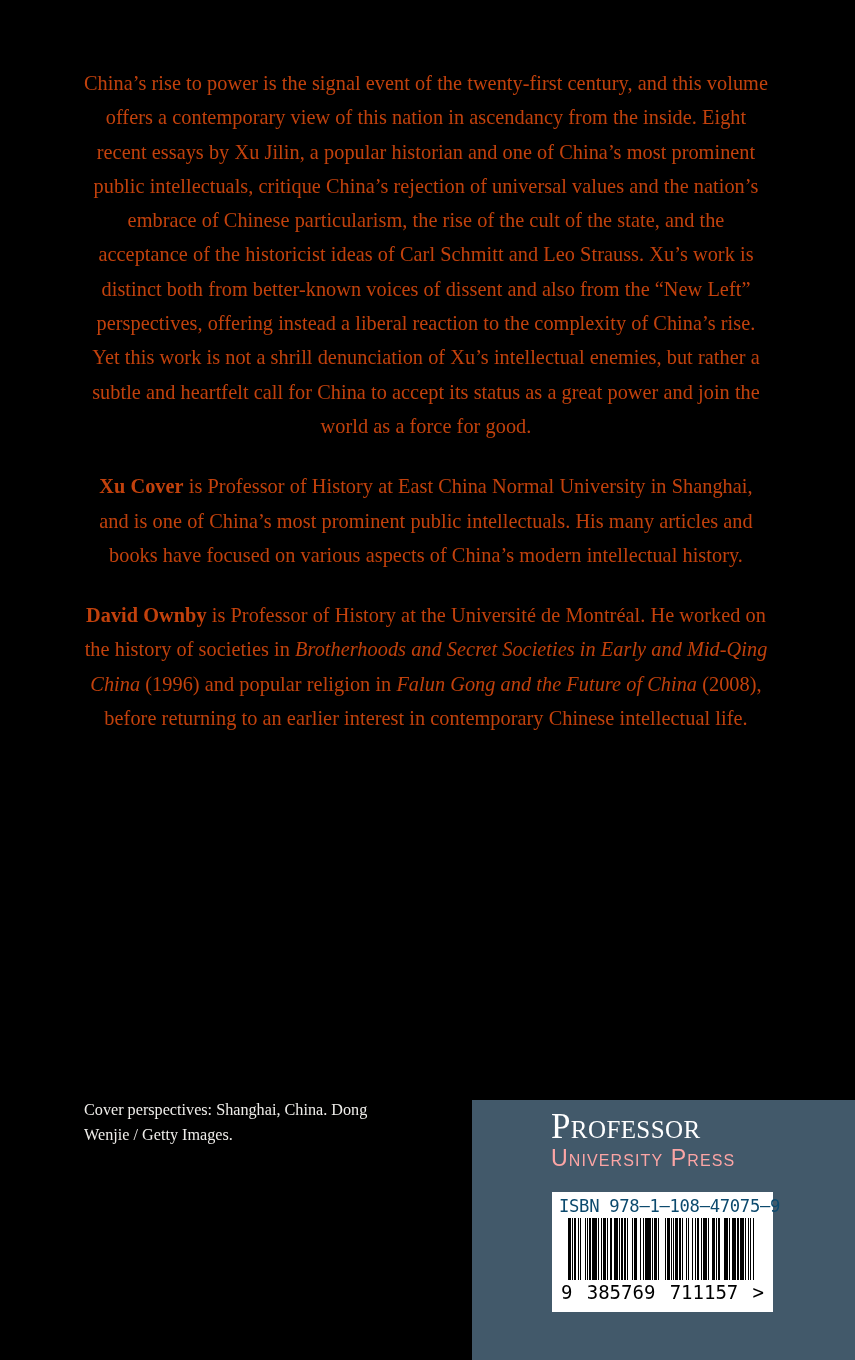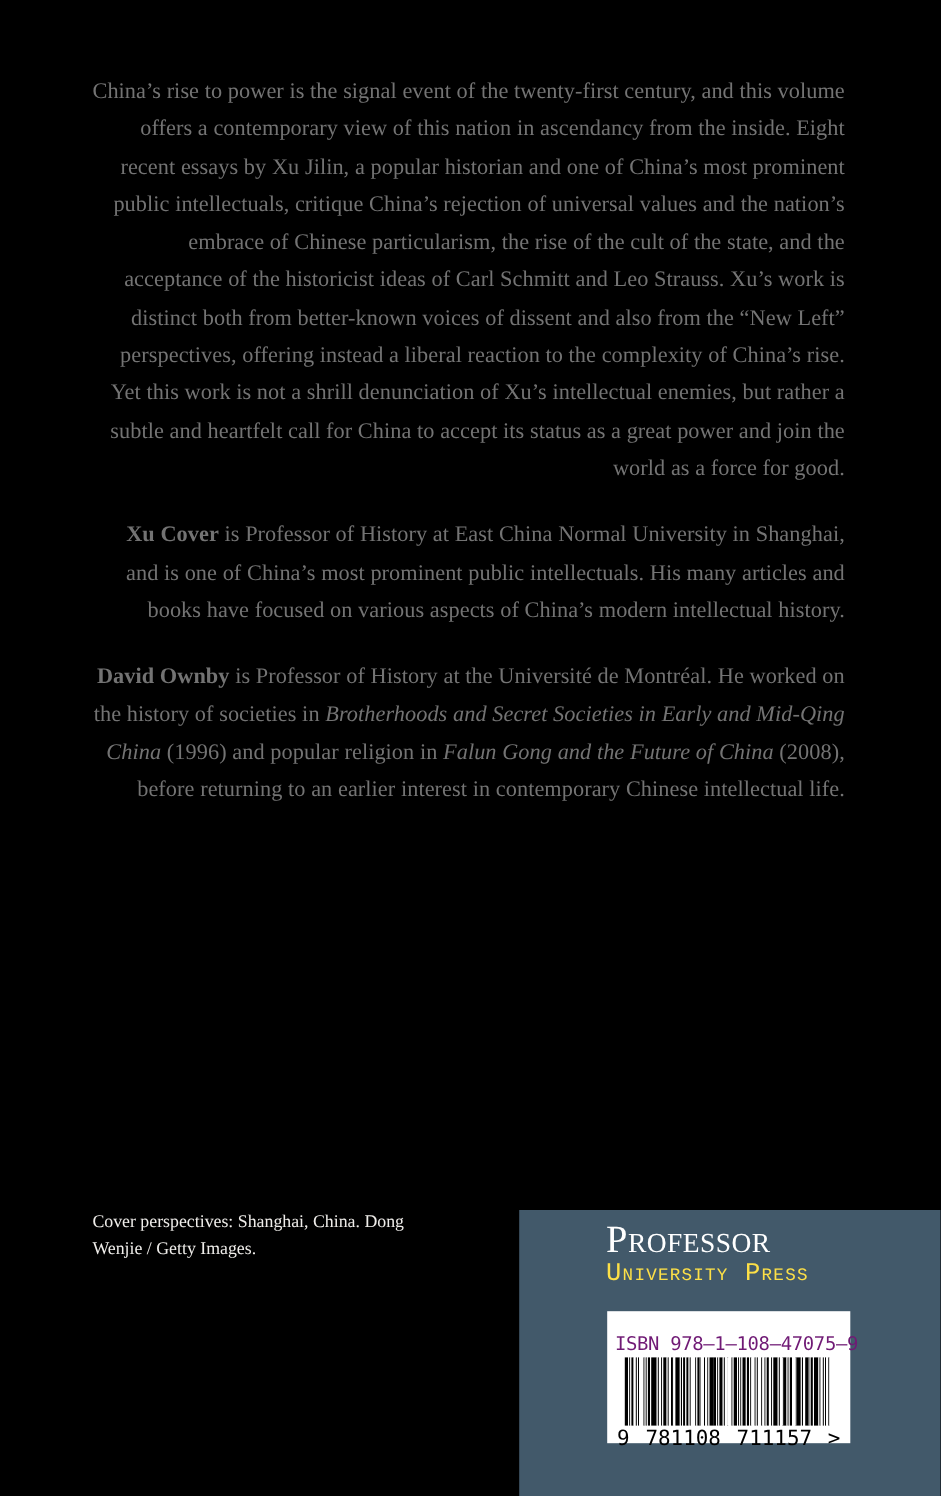--- a/index.html
+++ b/index.html
@@ -22,24 +22,24 @@
   }
 
   .blurb-area {
     position: absolute;
     left: 84px;
     top: 66px;
     width: 684px;
   }
 
   .para {
-    color: #737373;
+    color: #c2410c;
     font-size: 20.3px;
     line-height: 34.3px;
-    text-align: right;
+    text-align: center;
     margin: 0 0 26px 0;
     letter-spacing: 0.05px;
   }
   .para:last-child { margin-bottom: 0; }
 
   .para b, .para .bold {
     font-weight: bold;
   }
   .para i, .para .ital {
     font-style: italic;
@@ -77,22 +77,22 @@
   .cup-name {
     color: #ffffff;
     font-family: "Liberation Serif", "DejaVu Serif", serif;
     font-size: 35px;
     line-height: 37px;
     font-variant: small-caps;
     letter-spacing: 0.4px;
     white-space: nowrap;
   }
   .cup-sub {
-    color: #fde047;
-    font-family: Liberation Mono, monospace;
+    color: #fca5a5;
+    font-family: Liberation Sans, sans-serif;
     font-size: 23.2px;
     line-height: 26px;
     font-variant: small-caps;
     letter-spacing: 1.1px;
     white-space: nowrap;
   }
   .cup-url {
     color: #ffffff;
     font-family: "DejaVu Sans", "Liberation Sans", sans-serif;
     font-weight: bold;
@@ -111,25 +111,24 @@
     width: 221px;
     height: 120px;
     background: #ffffff;
     box-sizing: border-box;
     padding: 4px 7px 3px 7px;
   }
   .isbn-text {
     font-family: "DejaVu Sans Mono", "Liberation Mono", monospace;
     font-size: 17.2px;
     line-height: 20px;
-    color: #701a75;
+    color: #0c4a6e;
     letter-spacing: -0.3px;
     text-align: left;
     white-space: nowrap;
-    margin-top: 16px;
   }
   .bars {
     height: 62px;
     margin-top: 2px;
     display: flex;
     align-items: stretch;
     gap: 0;
     padding: 0 9px;
   }
   .bars span { display: block; height: 100%; }
@@ -290,21 +289,21 @@
           <span style="background: rgb(255, 255, 255); flex: 3 0 0px;"></span>
           <span style="background: rgb(0, 0, 0); flex: 1 0 0px;"></span>
           <span style="background: rgb(255, 255, 255); flex: 1 0 0px;"></span>
           <span style="background: rgb(0, 0, 0); flex: 1 0 0px;"></span>
           <span style="background: rgb(255, 255, 255); flex: 2 0 0px;"></span>
           <span style="background: rgb(0, 0, 0); flex: 1 0 0px;"></span>
           <span style="background: rgb(255, 255, 255); flex: 3 0 0px;"></span>
         </div>
       <div class="digits">
         <span>9</span>
-        <span>781108</span>
+        <span>385769</span>
         <span>711157</span>
         <span>&gt;</span>
       </div>
     </div>
 
   </div>
 
 </div>
 
 </body></html>

